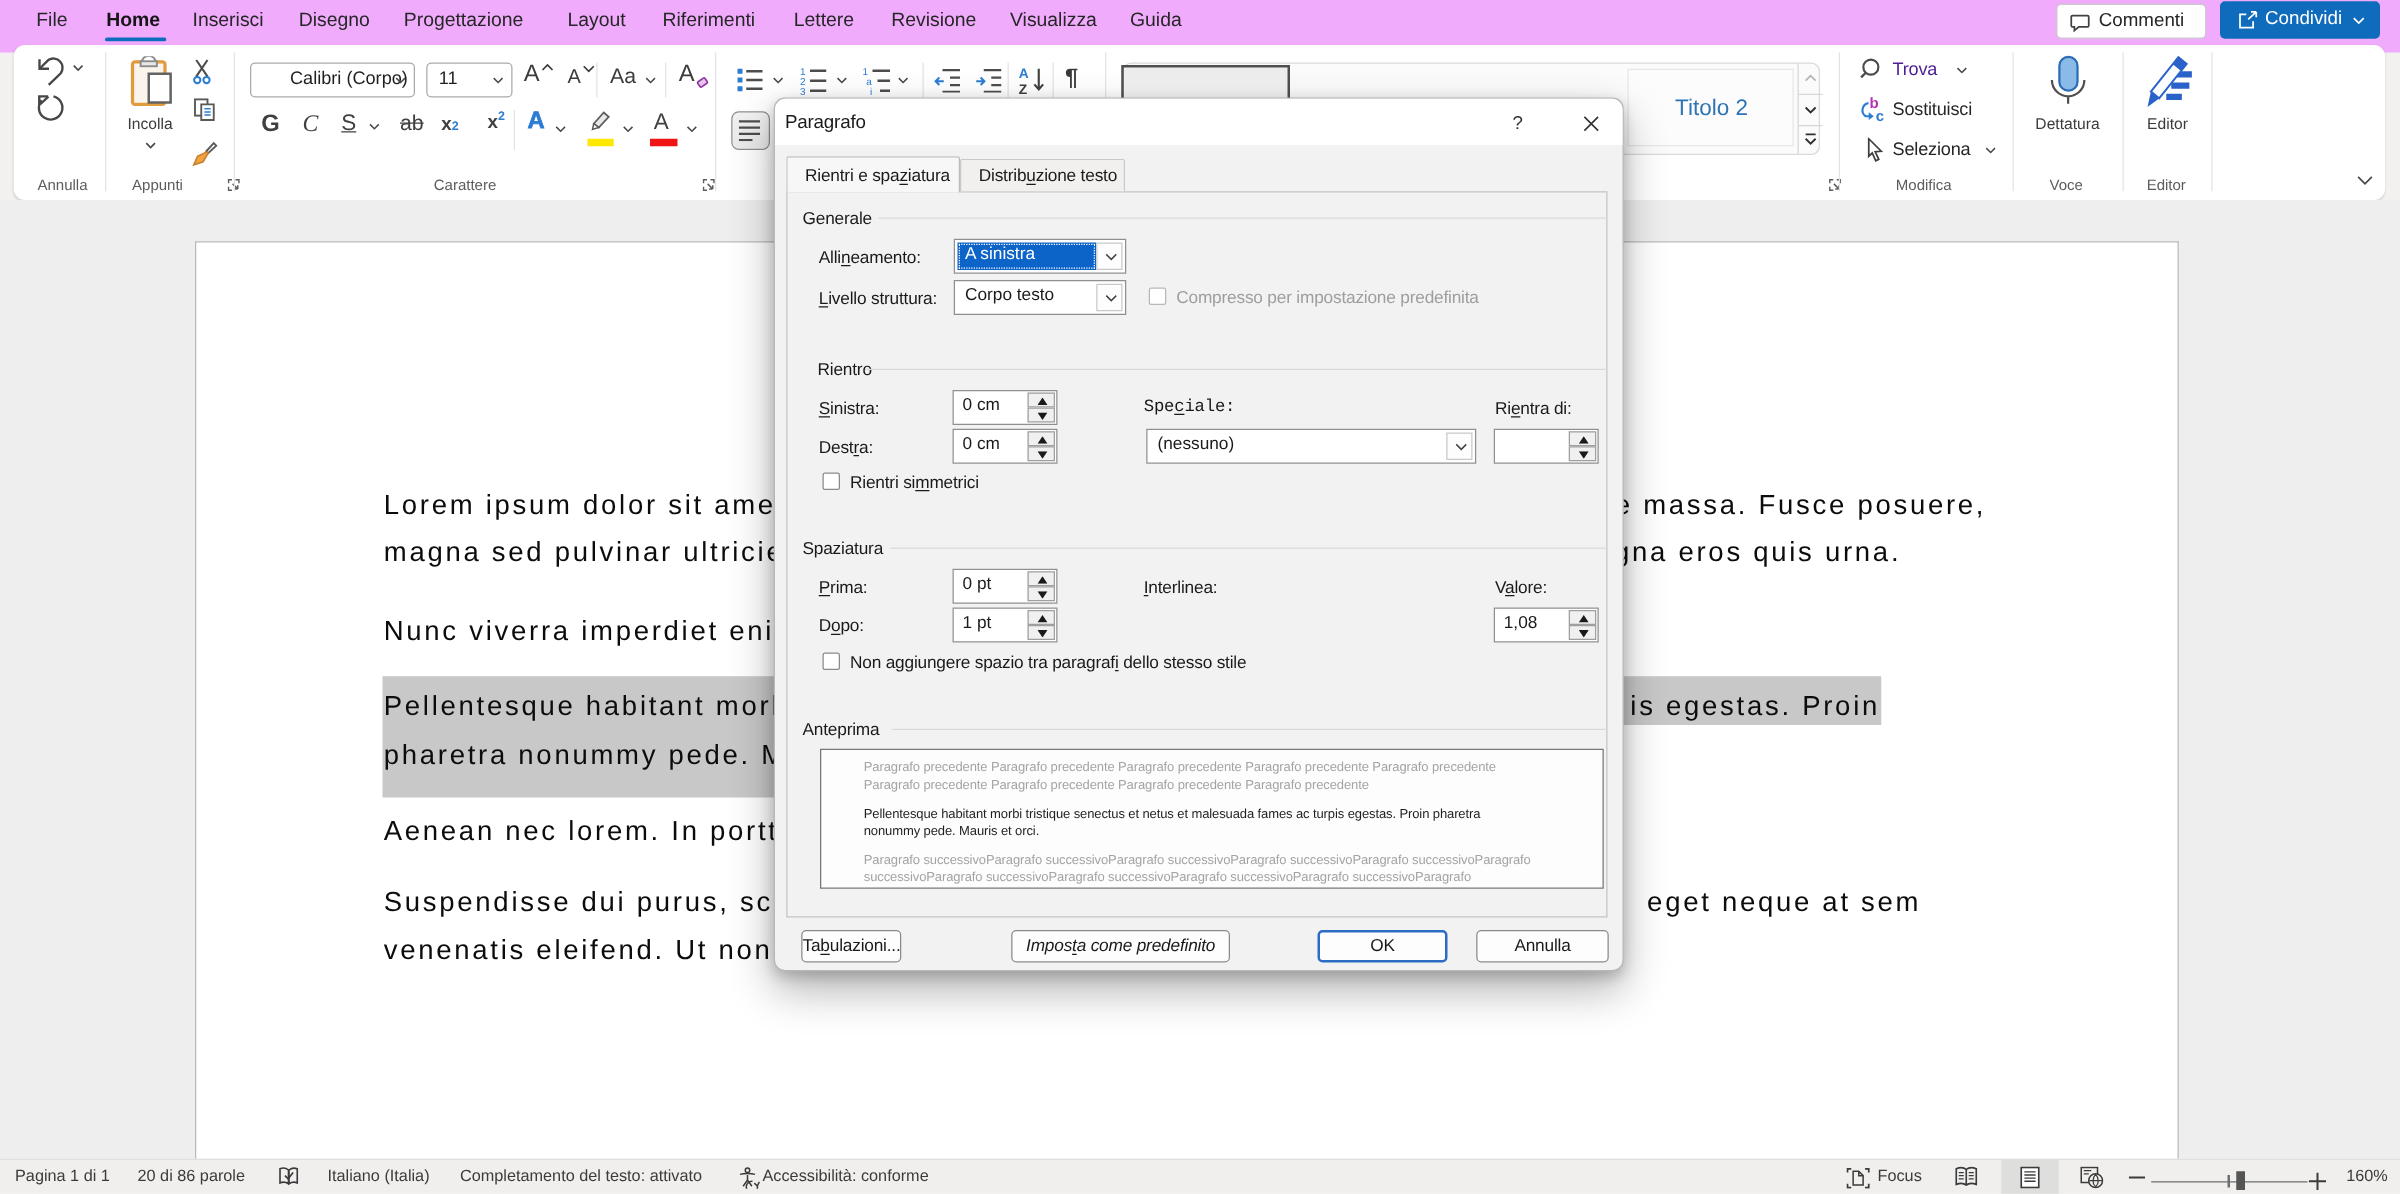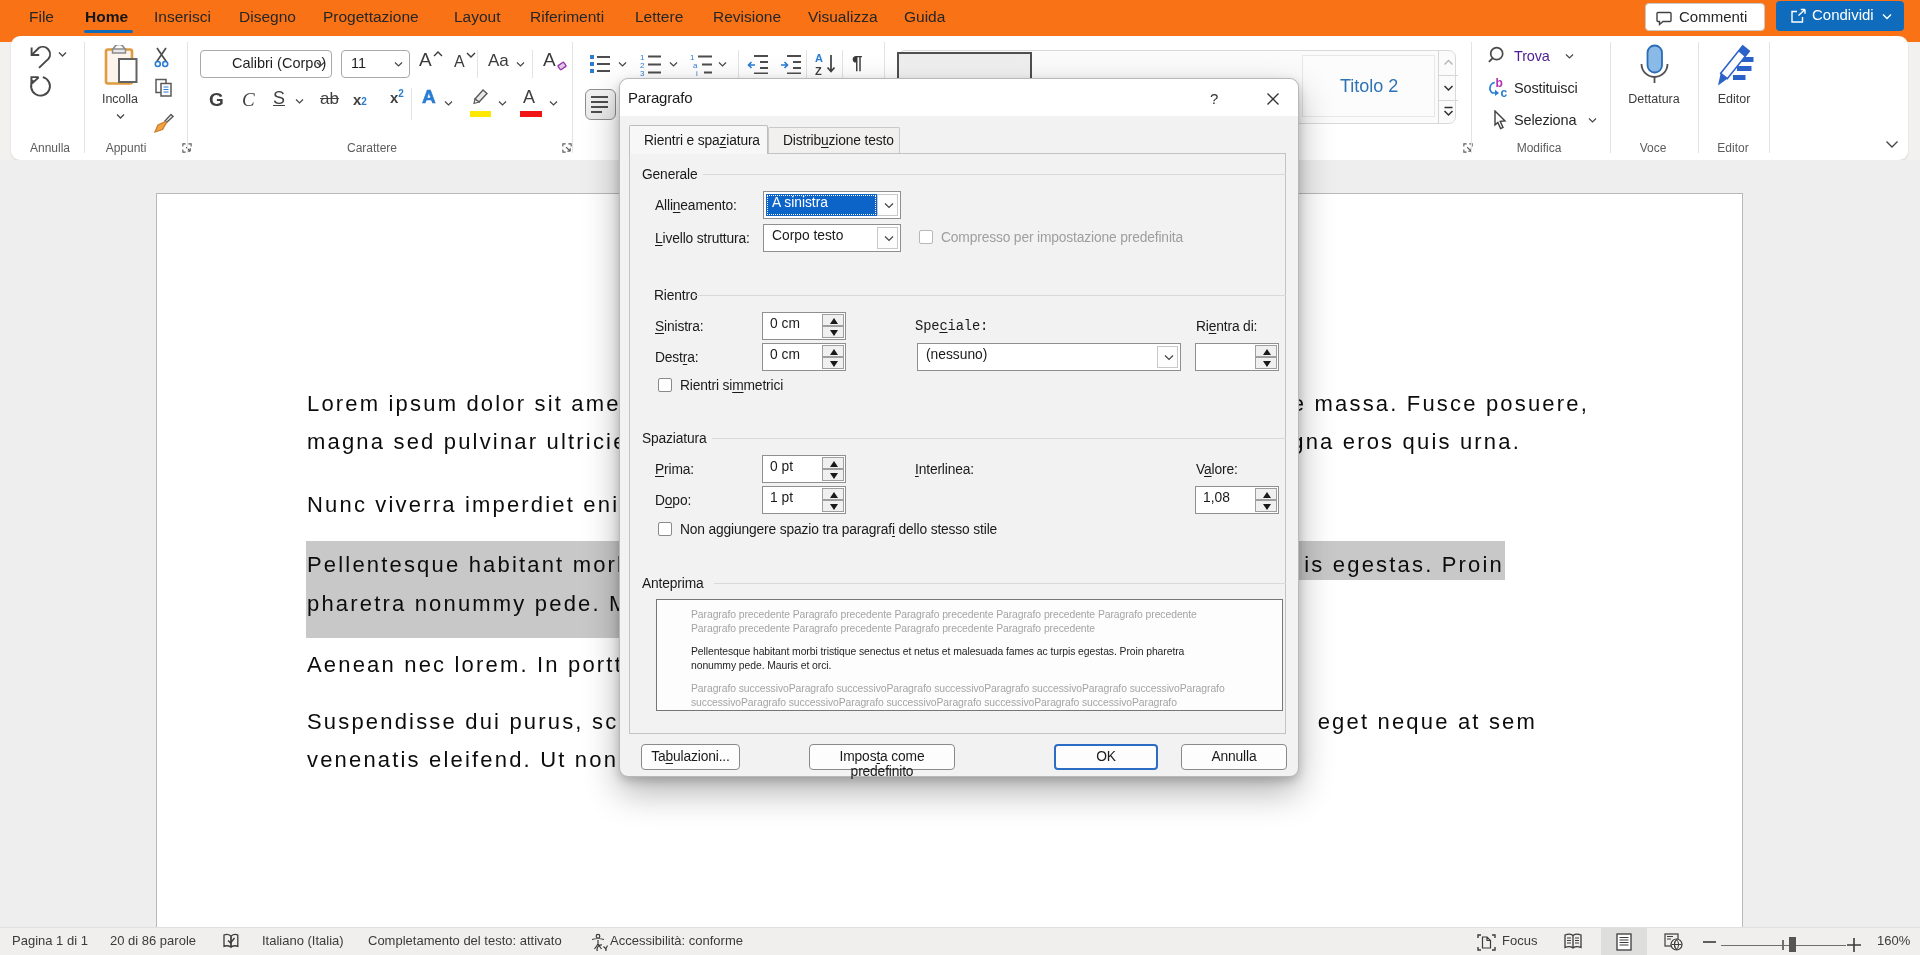--- a/index.html
+++ b/index.html
@@ -1,20 +1,20 @@
 <!DOCTYPE html>
 <html><head>
 <meta charset="utf-8">
 <style>
   * { margin:0; padding:0; box-sizing:border-box; }
   html,body { width:1920px; height:955px; overflow:hidden; }
   body { font-family:"Liberation Sans", sans-serif; position:relative; background:#f3f1f0; }
   .abs { position:absolute; }
   
-  #menubar { position:absolute; left:0; top:0; width:1920px; height:42px; background:#f97316; }
+  #menubar { position:absolute; left:0; top:0; width:1920px; height:42px; background:#f0abfc; }
   .mtab { position:absolute; top:0; height:36px; line-height:34px; font-size:15.5px; color:#262626; }
   
   #ribbon { position:absolute; left:11px; top:36px; width:1897px; height:124px; background:#ffffff; border-radius:9px; box-shadow:0 1px 2px rgba(0,0,0,0.12); }
   .rdiv { position:absolute; top:6px; height:111px; width:1px; background:#e3e3e3; }
   .rlabel { position:absolute; font-size:12px; color:#5c5c5c; text-align:center; top:105px; }
   .launcher { position:absolute; width:12px; height:12px; }
   .ico { position:absolute; }
   
   #canvas { position:absolute; left:0; top:160px; width:1920px; height:767px; background:#efeeee; }
   #page { position:absolute; left:156px; top:33px; width:1587px; height:734px; background:#ffffff; border:1px solid #b9b9b9; border-bottom:none; }
@@ -472,22 +472,22 @@
   <span class="dtext" style="left:58px; top:440px;">Non aggiungere spazio tra paragraf<u class="acc">i</u> dello stesso stile</span>
 
   <span class="dtext" style="left:20px; top:494px;">Anteprima</span>
   <div class="etch" style="left:92px; top:501px; width:572px;"></div>
   <div class="abs" style="left:34px; top:517px; width:627px; height:112px; background:#fdfdfd; border:1px solid #767676; overflow:hidden;">
     <div style="position:absolute; left:34px; top:8px; font-size:10.4px; letter-spacing:-0.08px; line-height:14px; color:#a4a4a4; white-space:pre;">Paragrafo precedente Paragrafo precedente Paragrafo precedente Paragrafo precedente Paragrafo precedente<br>Paragrafo precedente Paragrafo precedente Paragrafo precedente Paragrafo precedente</div>
     <div style="position:absolute; left:34px; top:45px; font-size:10.4px; letter-spacing:-0.08px; line-height:14px; color:#1f1f1f; white-space:pre;">Pellentesque habitant morbi tristique senectus et netus et malesuada fames ac turpis egestas. Proin pharetra<br>nonummy pede. Mauris et orci.</div>
     <div style="position:absolute; left:34px; top:82px; font-size:10.4px; letter-spacing:-0.08px; line-height:14px; color:#a4a4a4; white-space:pre;">Paragrafo successivoParagrafo successivoParagrafo successivoParagrafo successivoParagrafo successivoParagrafo<br>successivoParagrafo successivoParagrafo successivoParagrafo successivoParagrafo successivoParagrafo</div>
   </div>
 
-  <div class="btn" style="left:19px; top:662px; width:99px;"><span style="position:relative; top:4px;">Ta<u class="acc">b</u>ulazioni...</span></div>
-  <div class="btn" style="left:187px; top:662px; width:146px;"><span style="position:relative; top:4px;">Impos<u class="acc">t</u>a come predefinito</span></div>
+  <div class="btn" style="left:19px; top:662px; width:80px;"><span style="position:relative; top:4px;">Ta<u class="acc">b</u>ulazioni...</span></div>
+  <div class="btn" style="left:187px; top:662px; width:175px;font-style:italic;"><span style="position:relative; top:4px;">Impos<u class="acc">t</u>a come predefinito</span></div>
   <div class="btn" style="left:432px; top:662px; width:104px; border:2px solid #2c6cc4;"><span style="position:relative; top:3px;">OK</span></div>
   <div class="btn" style="left:559px; top:662px; width:106px;"><span style="position:relative; top:4px;">Annulla</span></div>
   </div>
 </div>
 
 <div id="statusbar">
   <span class="stext" style="left:12px;">Pagina 1 di 1</span>
   <span class="stext" style="left:110px;">20 di 86 parole</span>
   <svg class="abs" style="left:222px; top:5px;" width="18" height="17" viewBox="0 0 18 17">
     <path d="M2 2 C4.5 1 7 1.5 8.8 3 V14 C7 12.8 4.5 12.3 2 13.3 Z M15.8 2 C13.3 1 11 1.5 9.2 3 V14 C11 12.8 13.3 12.3 15.8 13.3 Z" fill="none" stroke="#3b3b3b" stroke-width="1.3"></path>

